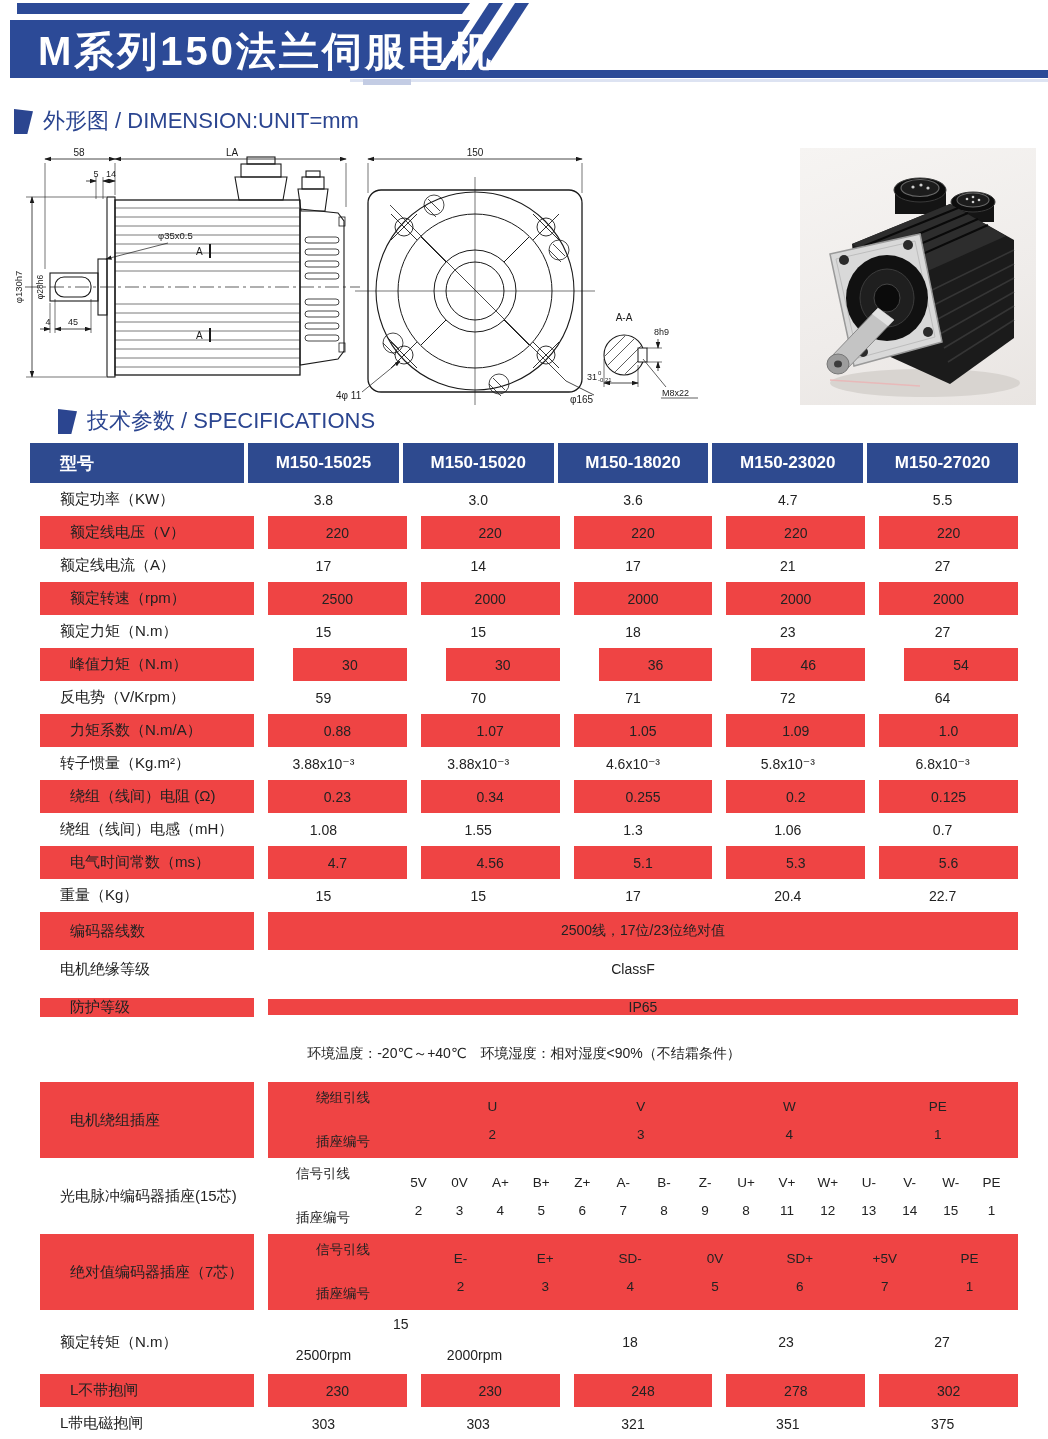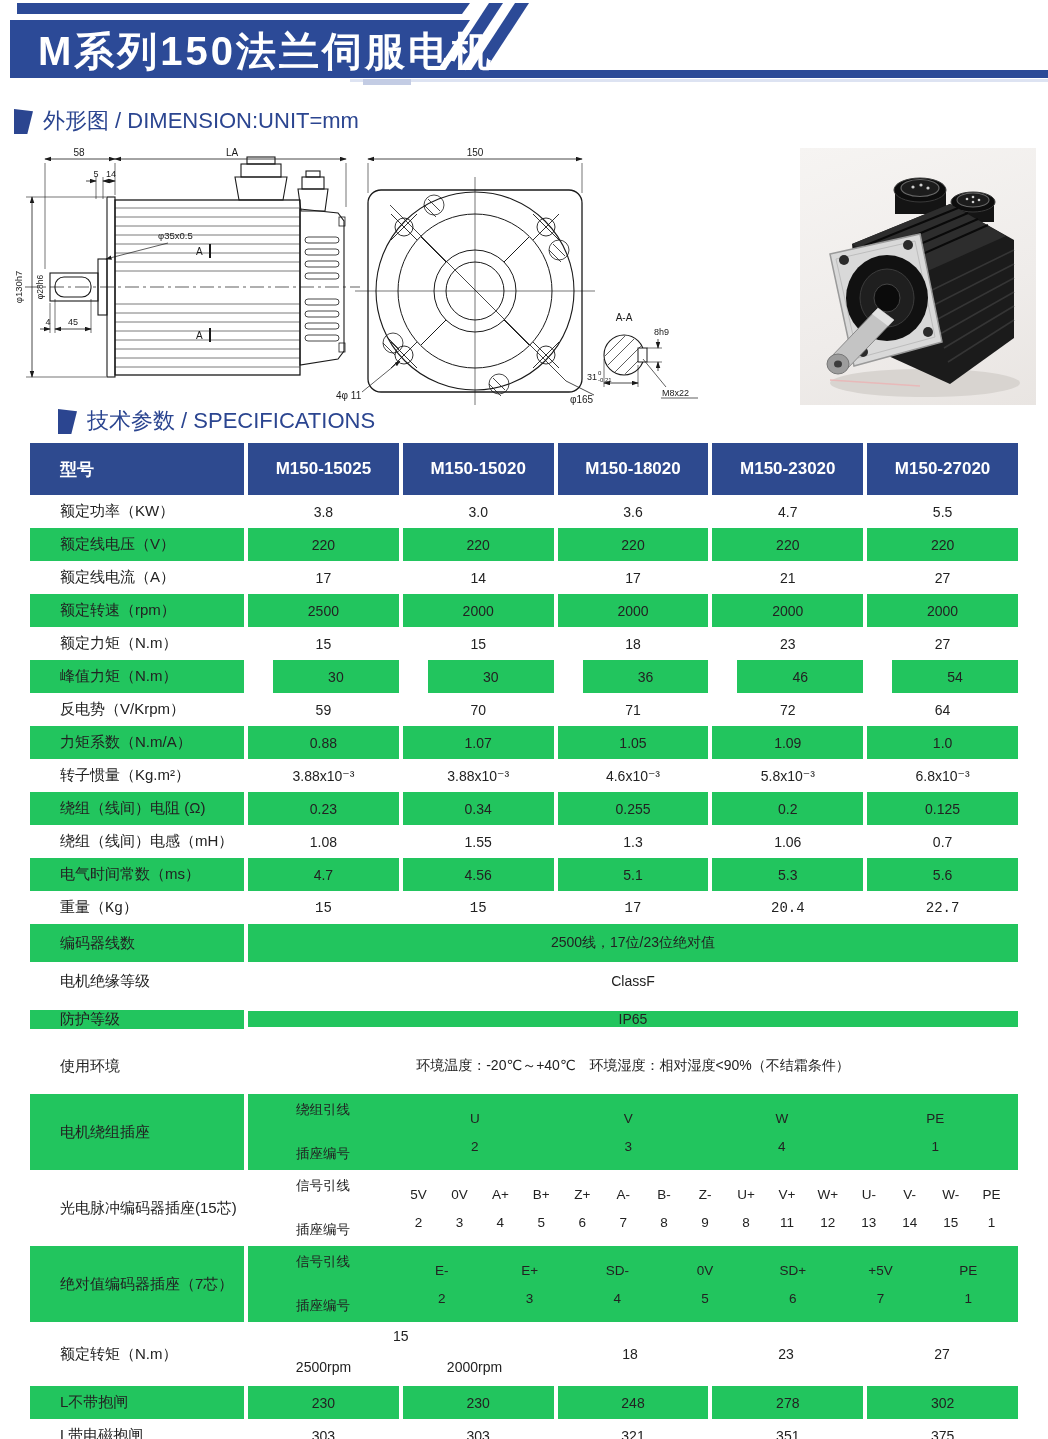--- a/index.html
+++ b/index.html
@@ -20,22 +20,22 @@
   .photo{position:absolute;left:800px;top:148px;width:236px;height:257px;
         background:linear-gradient(160deg,#f6f4f2 0%,#efecea 60%,#e9e5e2 100%);overflow:hidden;}
   
   .spec{position:absolute;left:30px;top:443px;width:988px;}
   .trow{display:flex;gap:4px;}
   .cell{display:flex;align-items:center;justify-content:center;font-size:14px;color:#222;}
   .lblcell{width:214px;flex:none;justify-content:flex-start;padding-left:30px;
         box-sizing:border-box;font-size:15px;}
   .vcell{flex:1;}
   .spancell{flex:1;font-size:14px;}
-  .g .cell{background:#22c55e;}
-  .thead{height:52px;}
+  .g .cell{background:#ef4444;margin-left:10px;}
+  .thead{height:40px;justify-content:flex-end;}
   .thead .cell{background:#2e4a8f;color:#fff;font-weight:bold;font-size:17px;}
   .pincell{flex:1;padding-right:6px;}
   .pin-sub{width:150px;display:flex;flex-direction:column;gap:26px;align-items:center;
         font-size:13.5px;flex:none;}
   .pin-cols{flex:1;display:flex;flex-direction:column;gap:13px;}
   .pin-line{display:flex;}
   .pin-line span{flex:1;text-align:center;font-size:13.5px;}
   .qcell{width:302px;flex:none;position:relative;flex-direction:column;justify-content:center;}
   .qshared{position:absolute;top:6px;left:50%;transform:translateX(-6px);font-size:14px;}
   .qrpms{display:flex;width:100%;margin-top:26px;}
@@ -404,42 +404,41 @@
         <div class="cell vcell">0.7</div>
       </div>
       <div class="trow g" style="height: 33px;">
         <div class="cell lblcell">电气时间常数（ms）</div>
         <div class="cell vcell">4.7</div>
         <div class="cell vcell">4.56</div>
         <div class="cell vcell">5.1</div>
         <div class="cell vcell">5.3</div>
         <div class="cell vcell">5.6</div>
       </div>
-      <div class="trow" style="height: 33px; font-family: Liberation Mono, monospace;">
+      <div class="trow" style="height: 33px;">
         <div class="cell lblcell">重量（Kg）</div>
         <div class="cell vcell">15</div>
         <div class="cell vcell">15</div>
         <div class="cell vcell">17</div>
         <div class="cell vcell">20.4</div>
         <div class="cell vcell">22.7</div>
       </div>
       <div class="trow g" style="height: 38px;">
         <div class="cell lblcell">编码器线数</div>
         <div class="cell spancell">2500线，17位/23位绝对值</div>
       </div>
       <div class="trow" style="height: 38px;">
         <div class="cell lblcell">电机绝缘等级</div>
         <div class="cell spancell">ClassF</div>
       </div>
       <div class="trow g" style="height: 38px; align-items: center;">
         <div class="cell lblcell">防护等级</div>
         <div class="cell spancell">IP65</div>
       </div>
       <div class="trow" style="height: 56px;">
-        <div class="cell lblcell">使用环境</div>
         <div class="cell spancell">环境温度：-20℃～+40℃　环境湿度：相对湿度&lt;90%（不结霜条件）</div>
       </div>
       <div class="trow g" style="height: 76px;">
         <div class="cell lblcell">电机绕组插座</div>
         <div class="cell pincell">
           <div class="pin-sub">
             <div>绕组引线</div>
             <div>插座编号</div>
           </div>
           <div class="pin-cols">

